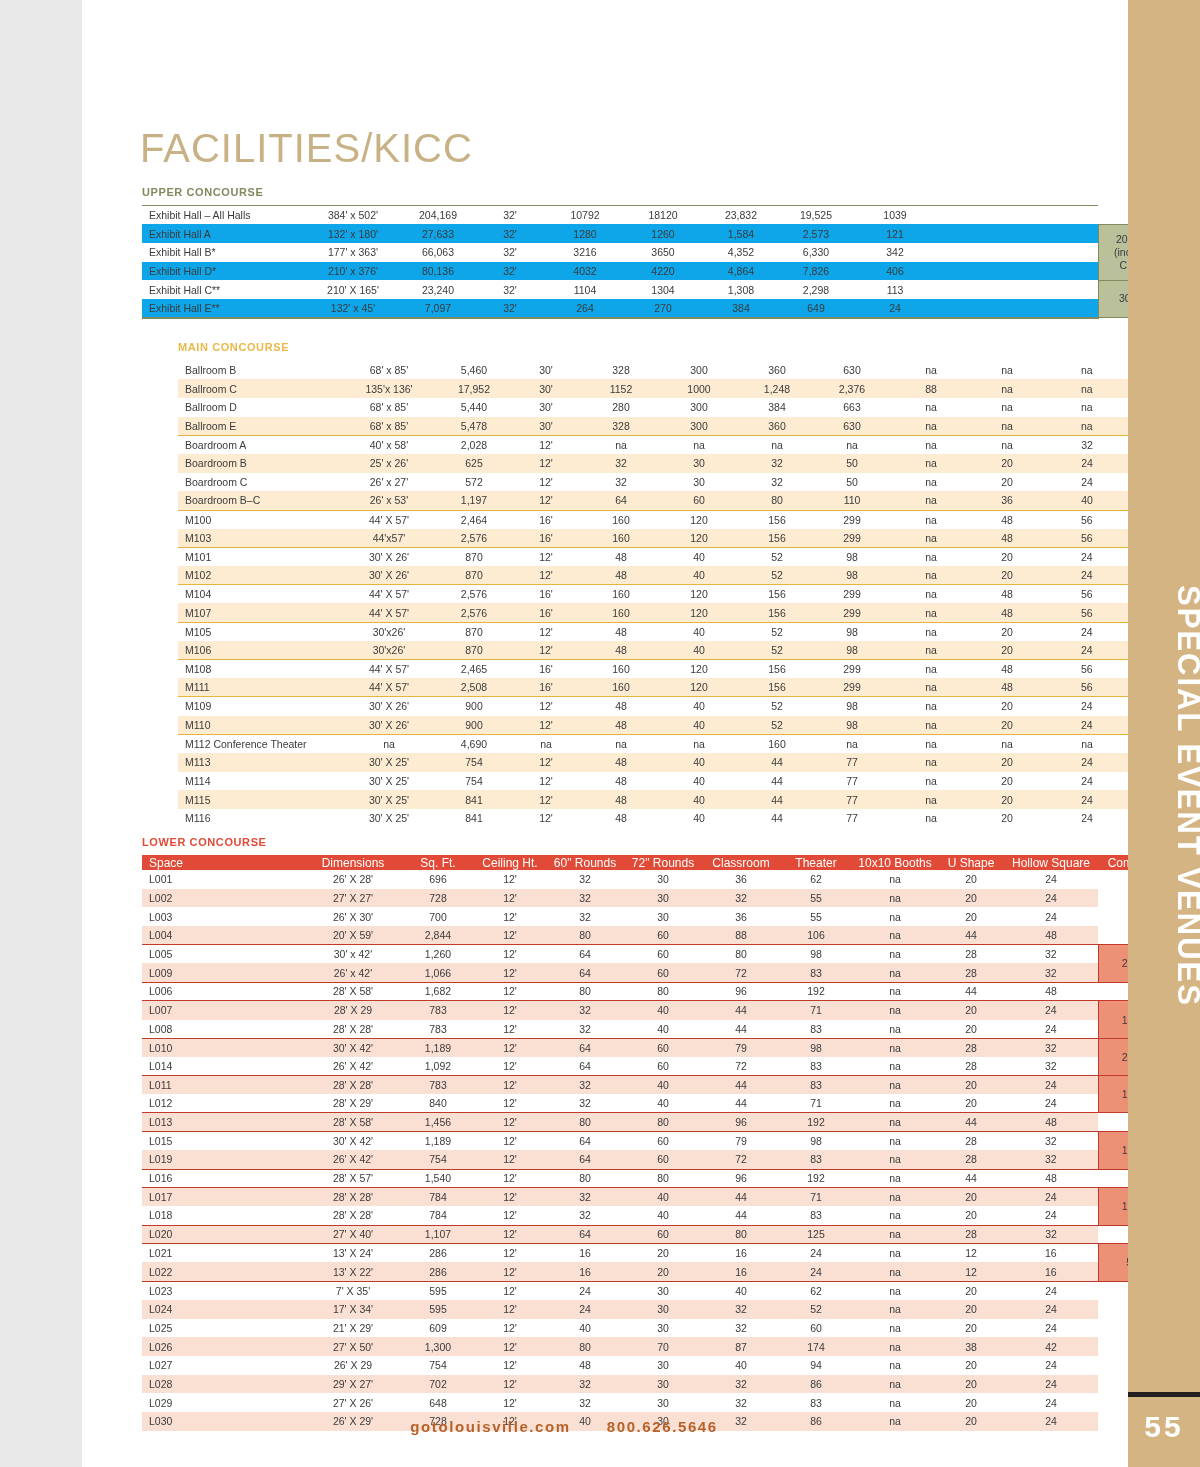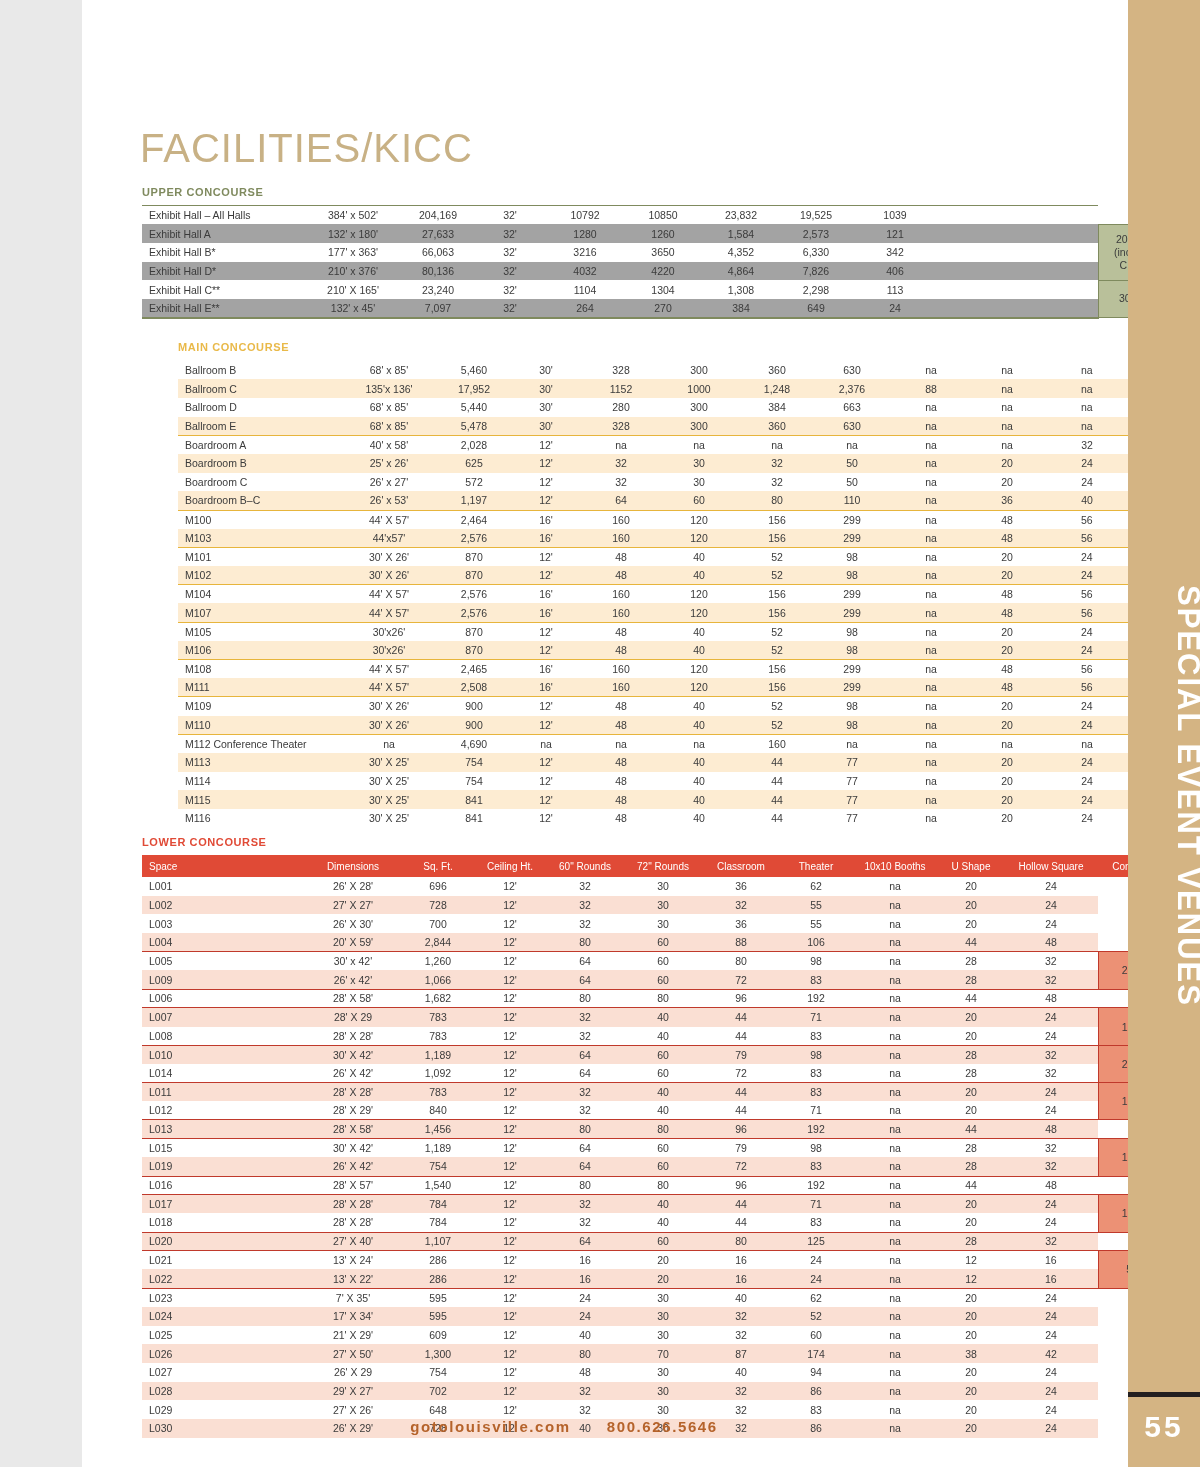--- a/index.html
+++ b/index.html
@@ -79,21 +79,21 @@
   .c-class  { width:78px; text-align:center; }
   .c-theat  { width:72px; text-align:center; }
   .c-booth  { width:86px; text-align:center; }
   .c-ushape { width:66px; text-align:center; }
   .c-hollow { width:94px; text-align:center; }
   .c-comb   { width:74px; text-align:center; }
 
   
   .upper-wrap { position:absolute; left:142px; top:186px; }
   table.upper td { }
-  table.upper tr.alt td { background:#a3a3a3; }
+  table.upper tr.alt td { background:#0ea5e9; }
   table.upper tr.row td { background:#ffffff; }
   .up-top-rule { border-top:1.6px solid #7f8a5e !important; }
   .up-bot-rule { border-bottom:2.2px solid #7f8a5e !important; }
   .comb-green {
     background:#b9c09a !important;
     border:1.4px solid #7f8a5e !important;
     text-align:center;
     line-height:13px;
     font-size:10.5px;
   }
@@ -107,22 +107,22 @@
     border:1.4px solid #e0a92c !important;
     text-align:center;
     font-size:10.5px;
   }
   .comb-blank { background:transparent !important; }
 
   
   .lower-wrap { position:absolute; left:142px; top:836px; }
   table.lower { font-size:10.5px; }
   table.lower thead td {
-    background:#e04a36; color:#ffffff; height:22px;
-    font-size:10px;
+    background:#e04a36; color:#ffffff; height:15px;
+    font-size:12px;
   }
   table.lower tr.alt td { background:#fadfd3; }
   table.lower tr.row td { background:#ffffff; }
   .comb-red {
     background:#ec9175 !important;
     border:1.6px solid #c0392b !important;
     text-align:center; font-size:10.5px;
   }
 
   .footer {
@@ -144,21 +144,21 @@
 <div class="upper-wrap">
   <div class="sect-head sect-green">UPPER CONCOURSE</div>
   <table class="fac upper" id="upper-table">
       <tbody>
         <tr class="row">
           <td class="c-space up-top-rule">Exhibit Hall – All Halls</td>
           <td class="c-dim up-top-rule">384' x 502'</td>
           <td class="c-sqft up-top-rule">204,169</td>
           <td class="c-ceil up-top-rule">32'</td>
           <td class="c-r60 up-top-rule">10792</td>
-          <td class="c-r72 up-top-rule">10850</td>
+          <td class="c-r72 up-top-rule">18120</td>
           <td class="c-class up-top-rule">23,832</td>
           <td class="c-theat up-top-rule">19,525</td>
           <td class="c-booth up-top-rule">1039</td>
           <td class="c-ushape up-top-rule"></td>
           <td class="c-hollow up-top-rule"></td>
           <td class="c-comb comb-blank"></td>
         </tr>
         <tr class="alt">
           <td class="c-space">Exhibit Hall A</td>
           <td class="c-dim">132' x 180'</td>

